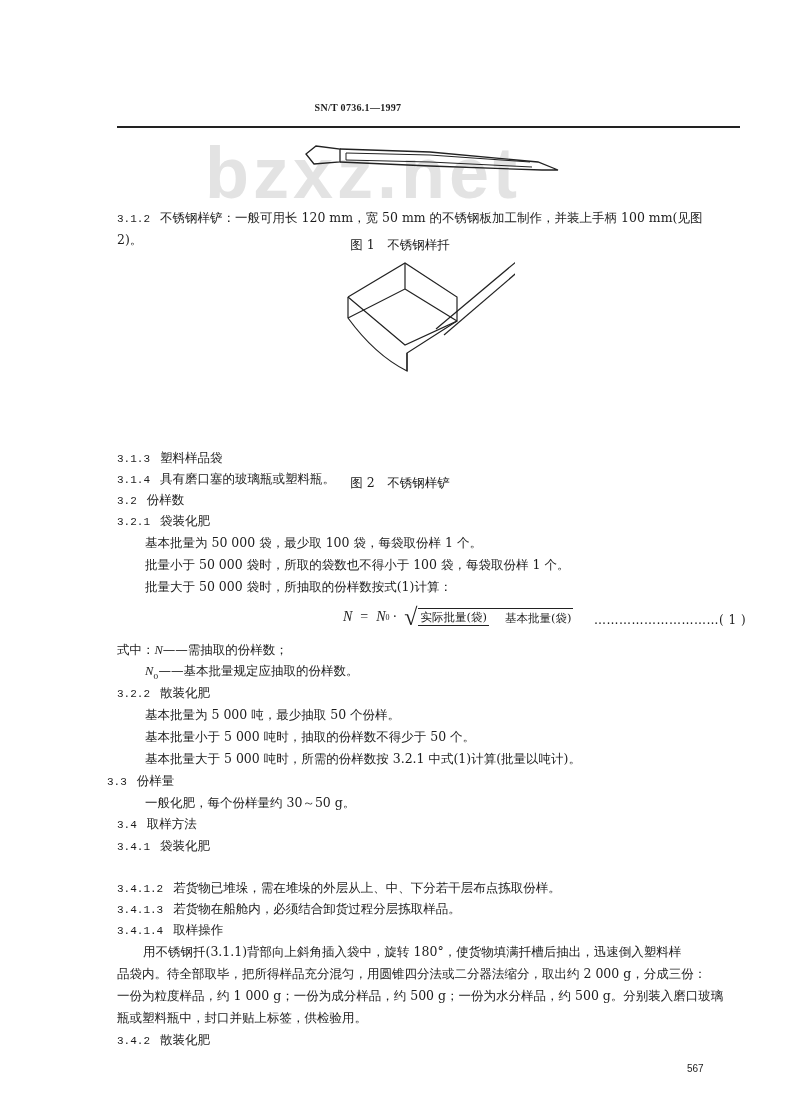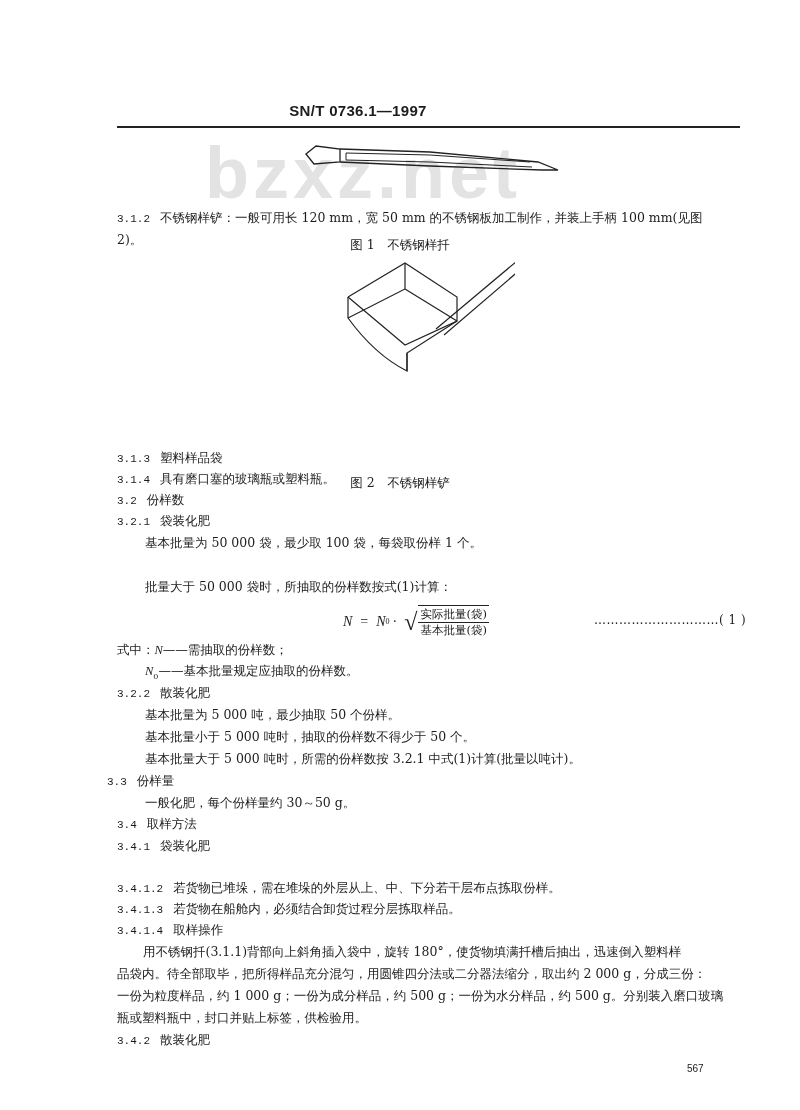--- a/index.html
+++ b/index.html
@@ -3,34 +3,34 @@
 <meta charset="utf-8">
 <style>
   html, body { margin: 0; padding: 0; }
   body {
     width: 800px; height: 1110px; background: #ffffff; position: relative; overflow: hidden;
     font-family: "DejaVu Serif", serif; color: #1c1c1c;
   }
   .page { position: absolute; left: 0; top: 0; width: 800px; height: 1110px; }
   .header-code {
     position: absolute; top: 102px; left: 0; width: 716px; text-align: center;
-    font-family: Liberation Sans, sans-serif; font-size: 15px; font-weight: bold; letter-spacing: 0.3px;
+    font-family: Liberation Serif, serif; font-size: 10px; font-weight: bold; letter-spacing: 0.3px;
   }
   .header-rule { position: absolute; top: 126px; left: 117px; width: 623px; height: 2px; background: #222; }
   .watermark {
     position: absolute; top: 132px; left: 205px; font-family: "Liberation Sans", sans-serif;
     font-size: 72px; font-weight: bold; color: #e3e3e3; letter-spacing: 4px; z-index: 0;
   }
   .fig { position: absolute; z-index: 1; }
   .caption { position: absolute; left: 0; width: 800px; text-align: center; font-size: 12.5px; z-index: 2; margin-top: 48px; }
   .line { position: absolute; font-size: 12.5px; white-space: nowrap; z-index: 2; }
   .num { font-family: Liberation Mono, monospace; font-size: 11px; margin-right: 10px; }
   .formula { position: absolute; top: 605px; left: 343px; font-family: "Liberation Serif", serif; font-size: 14px; display: flex; align-items: center; z-index: 2; }
   .formula i { font-style: italic; }
-  .frac { display: inline-flex; flex-direction: column; align-items: flex-end; font-family: "DejaVu Serif", serif; font-size: 11.5px; border-top: 1px solid #222; margin-left: 1px; }
+  .frac { display: inline-flex; flex-direction: row; align-items: flex-end; font-family: "DejaVu Serif", serif; font-size: 11.5px; border-top: 1px solid #222; margin-left: 1px; gap: 14px; }
   .frac .top { border-bottom: 1px solid #222; padding: 1px 2px 0 2px; }
   .frac .bot { padding: 0 2px; }
   .sqrt { font-size: 24px; margin-left: 4px; line-height: 1; }
   .eqno { position: absolute; top: 613px; left: 594px; font-size: 12px; letter-spacing: 0.5px; z-index: 2; }
   .pageno { position: absolute; top: 1063px; left: 687px; font-family: "Liberation Sans", sans-serif; font-size: 10px; }
 </style>
 </head>
 <body>
 
 <div class="page">
@@ -70,20 +70,21 @@
   <div class="line" style="top:471px;left:117px">
     <span class="num">3.1.4</span><span>具有磨口塞的玻璃瓶或塑料瓶。</span>
   </div>
   <div class="line" style="top:492px;left:117px">
     <span class="num">3.2</span><span>份样数</span>
   </div>
   <div class="line" style="top:513px;left:117px">
     <span class="num">3.2.1</span><span>袋装化肥</span>
   </div>
   <div class="line" style="top:535px;left:145px">基本批量为 50 000 袋，最少取 100 袋，每袋取份样 1 个。</div>
+  <div class="line" style="top:557px;left:145px">批量小于 50 000 袋时，所取的袋数也不得小于 100 袋，每袋取份样 1 个。</div>
   <div class="line" style="top:579px;left:145px">批量大于 50 000 袋时，所抽取的份样数按式(1)计算：</div>
 
   <div class="formula">
     <i>N</i>
     <span style="margin:0 8px">=</span>
     <i>N</i>
       <sub style="font-size:8px">0</sub>
     <span style="margin:0 3px">·</span>
     <span class="sqrt">√</span>
     <span class="frac">

